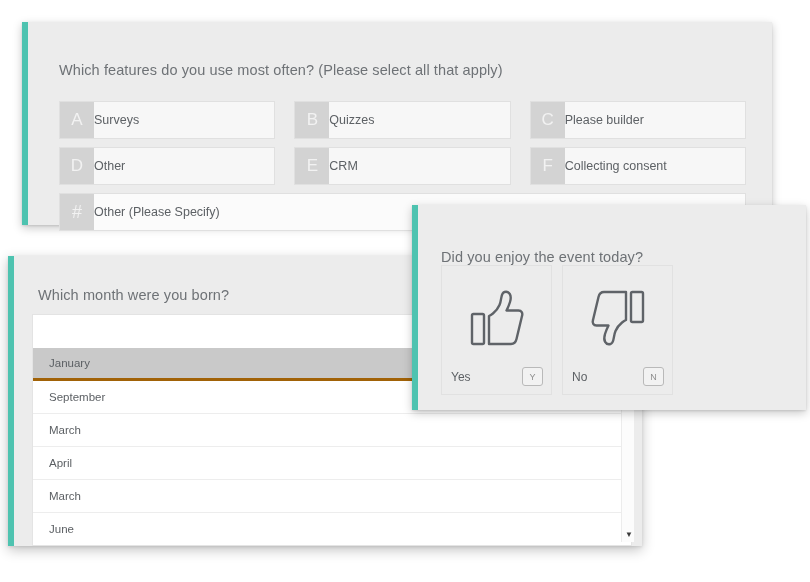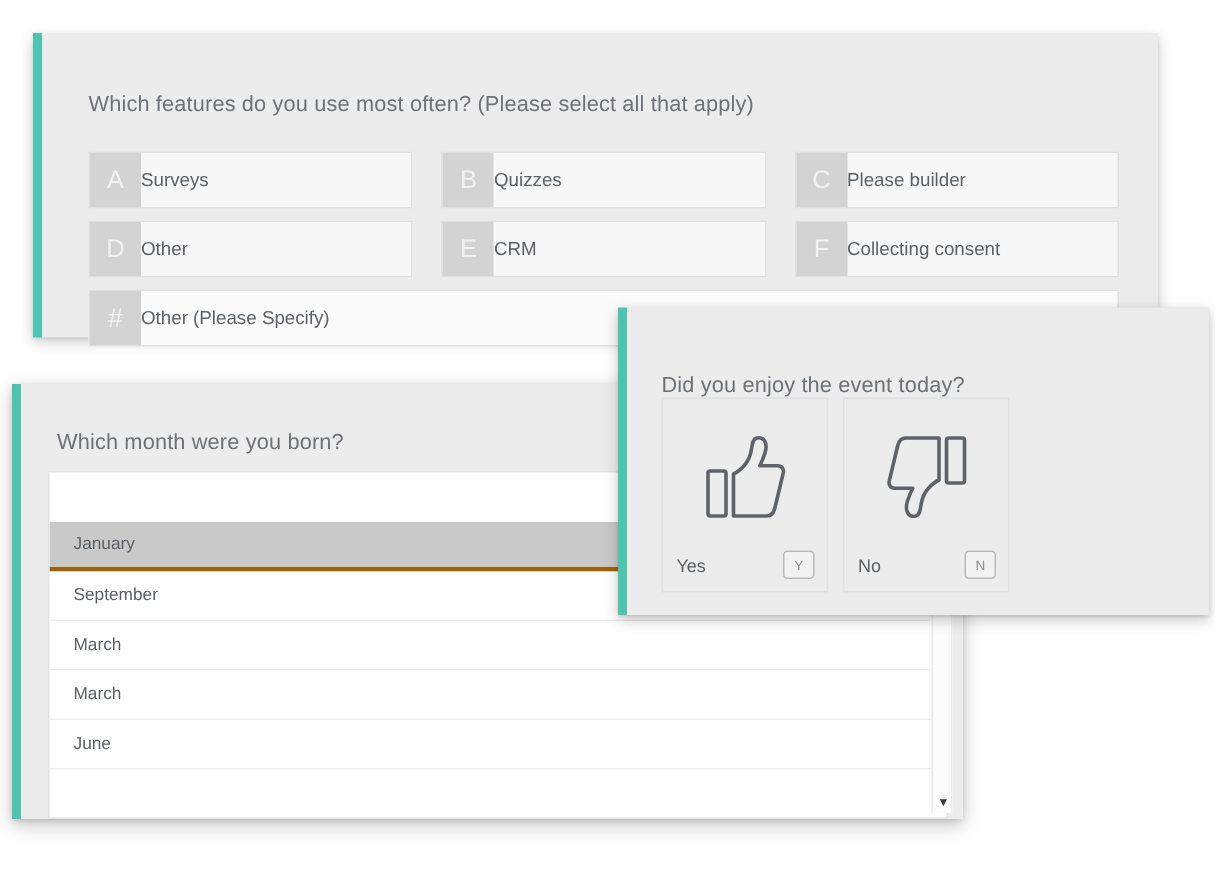--- a/index.html
+++ b/index.html
@@ -234,20 +234,21 @@
     <div class="accent"></div>
 
     <div class="q-title">Which month were you born?</div>
 
     <div class="month-field" title=""></div>
 
     <div class="month-list">
       <div class="month-item selected">January</div>
       <div class="month-item">September</div>
       <div class="month-item">March</div>
+      <div class="month-item">April</div>
       <div class="month-item">March</div>
       <div class="month-item">June</div>
 
     </div>
 
     <div class="scroll-track">
       <div class="scroll-thumb"></div>
       <div class="scroll-arrow">▼</div>
     </div>
   </div>

